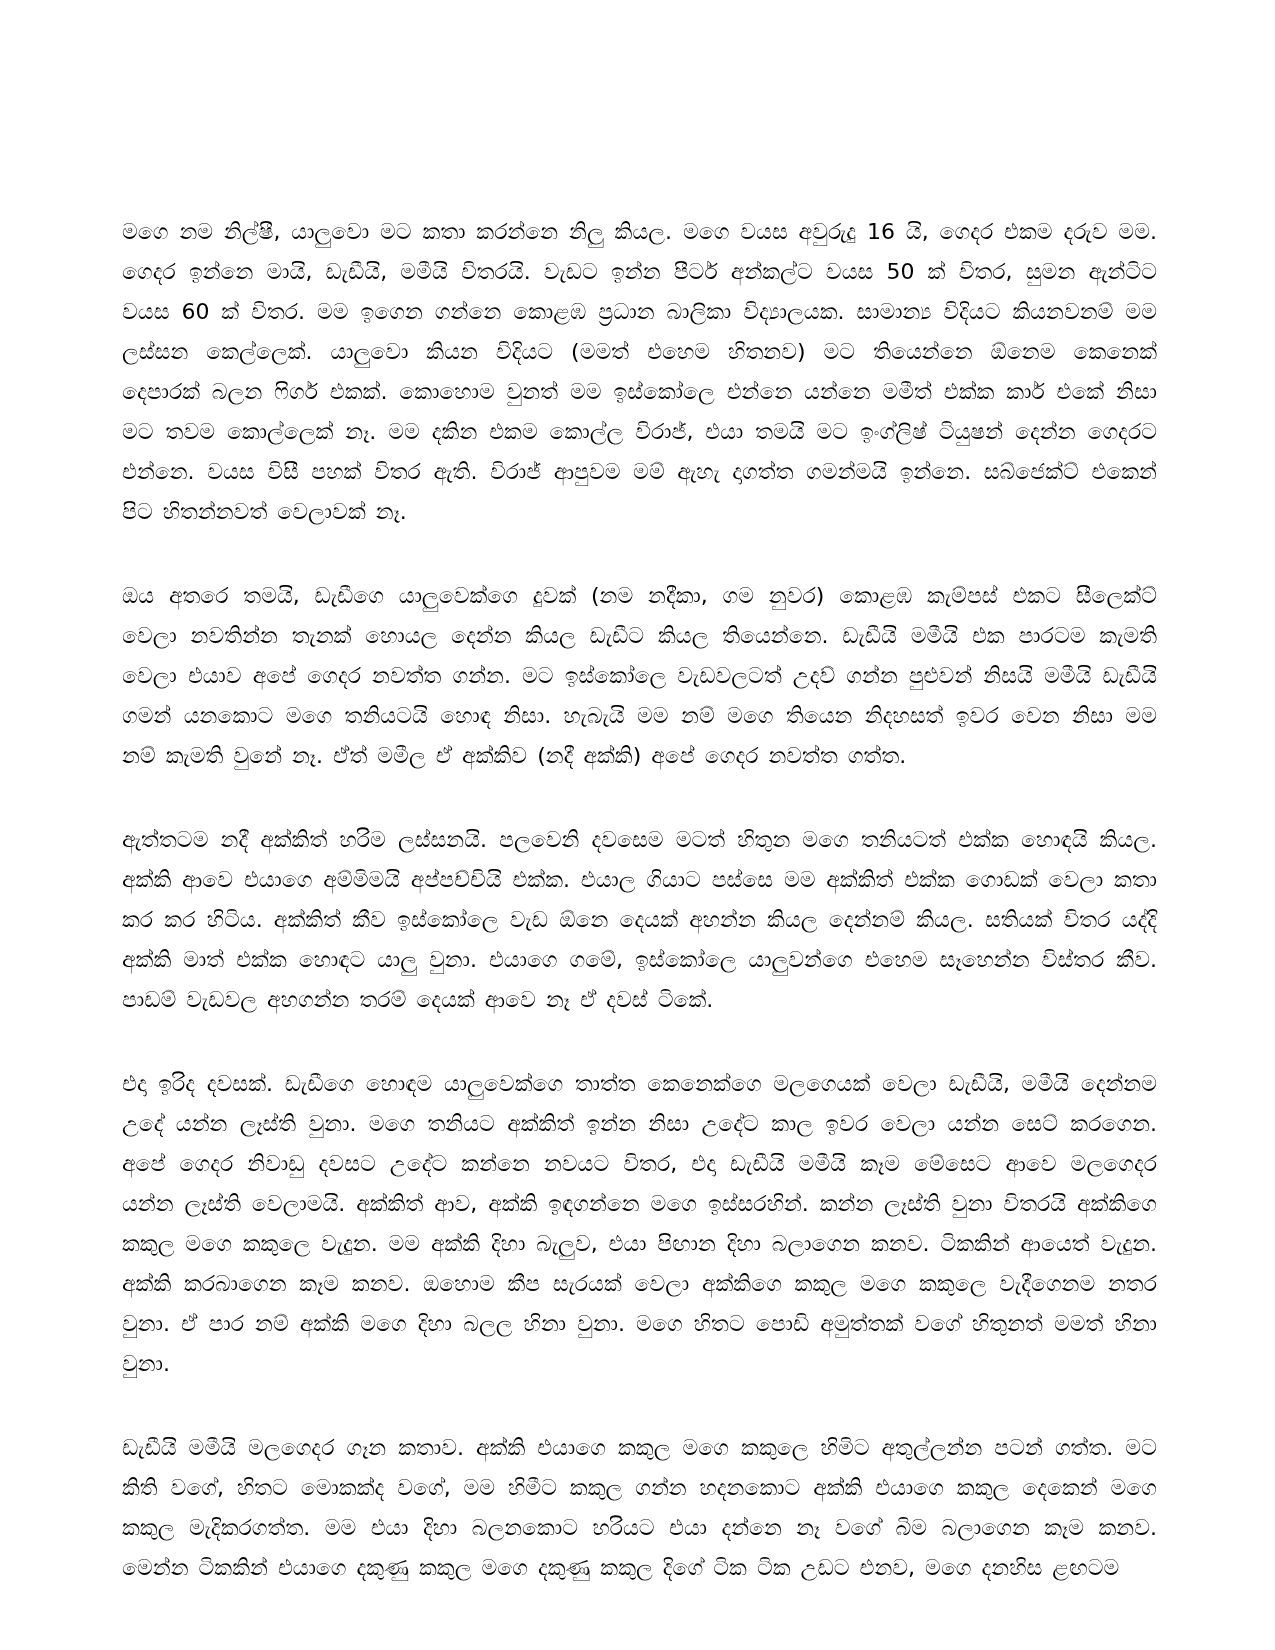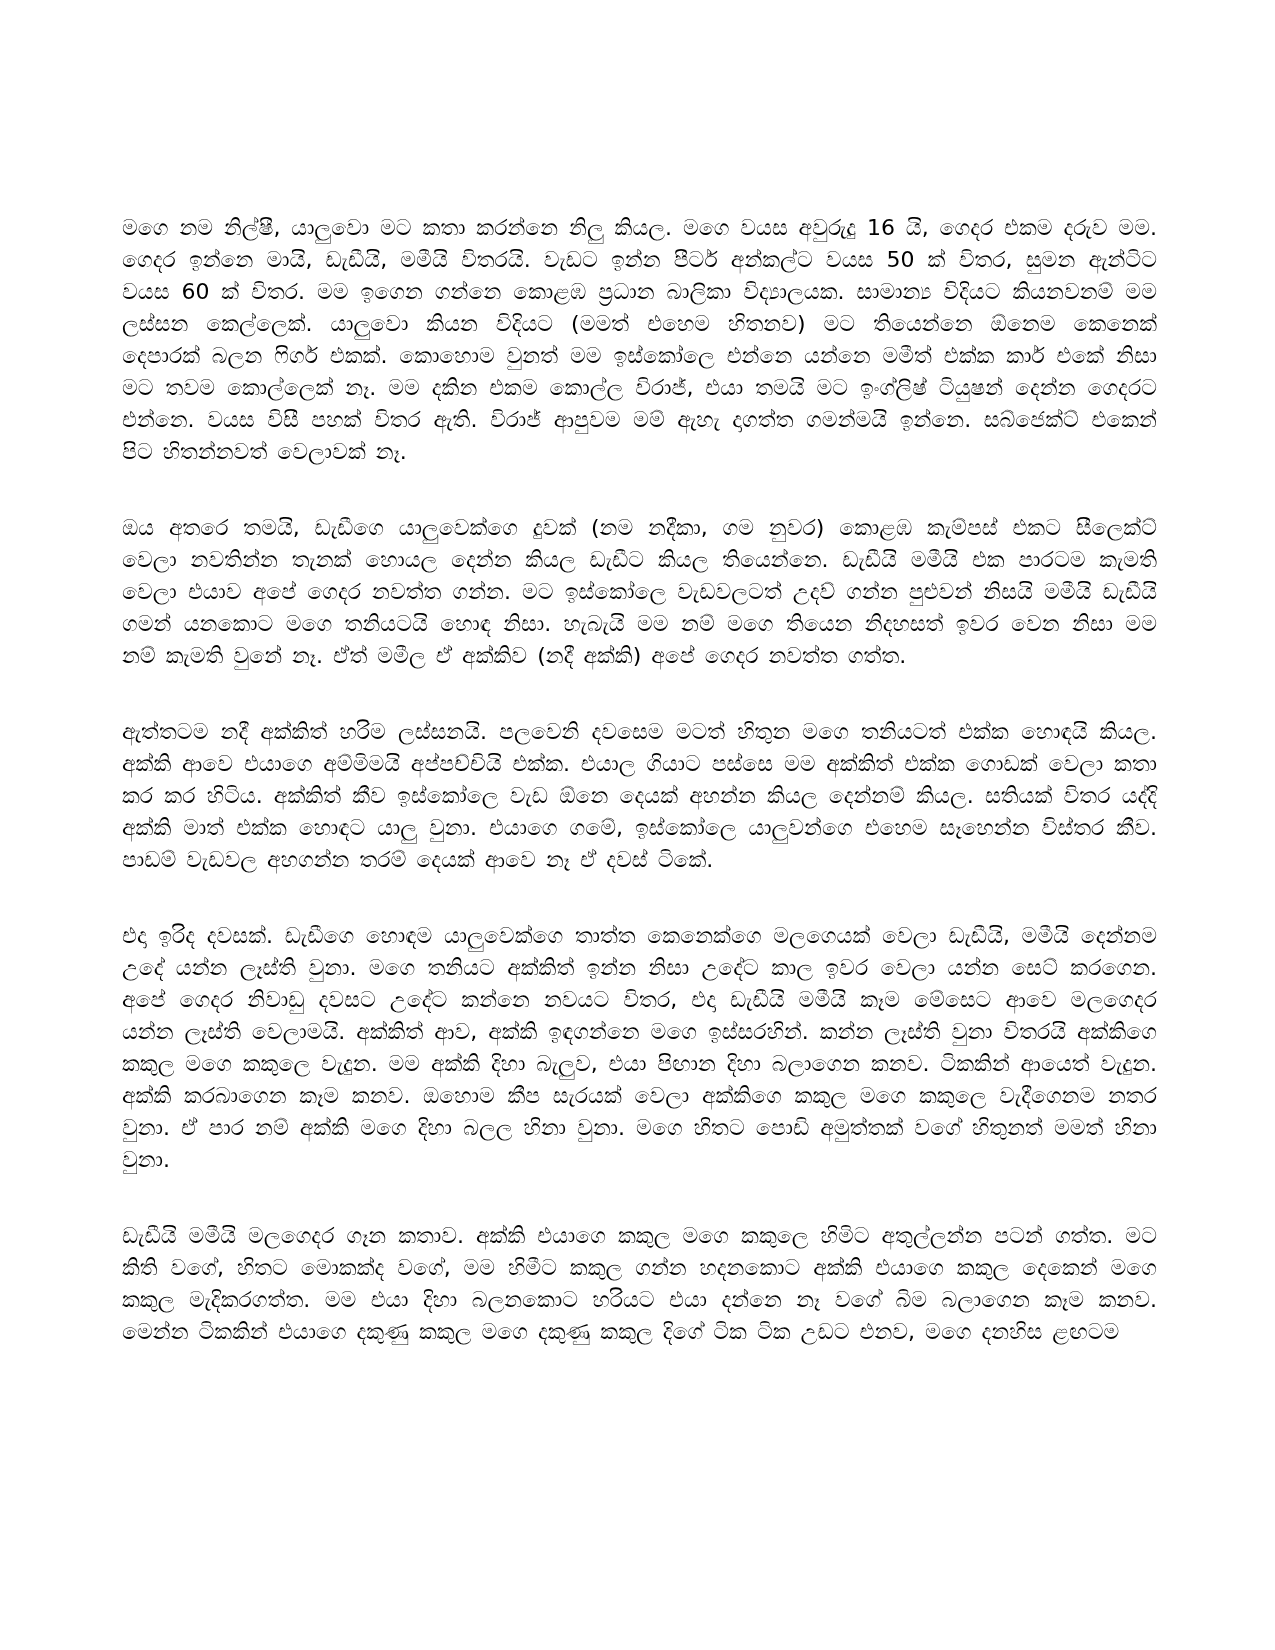--- a/index.html
+++ b/index.html
@@ -20,21 +20,21 @@
   }
   .text-block {
     position: absolute;
     top: 212px;
     left: 122px;
     width: 1035px;
   }
   .para {
     margin: 0 0 44px 0;
     font-size: 22px;
-    line-height: 32px;
+    line-height: 40px;
     text-align: justify;
     color: #000000;
     font-weight: 400;
     word-spacing: 3px;
   }
   .para:last-child {
     margin-bottom: 5px;
   }
 </style>
 </head>

